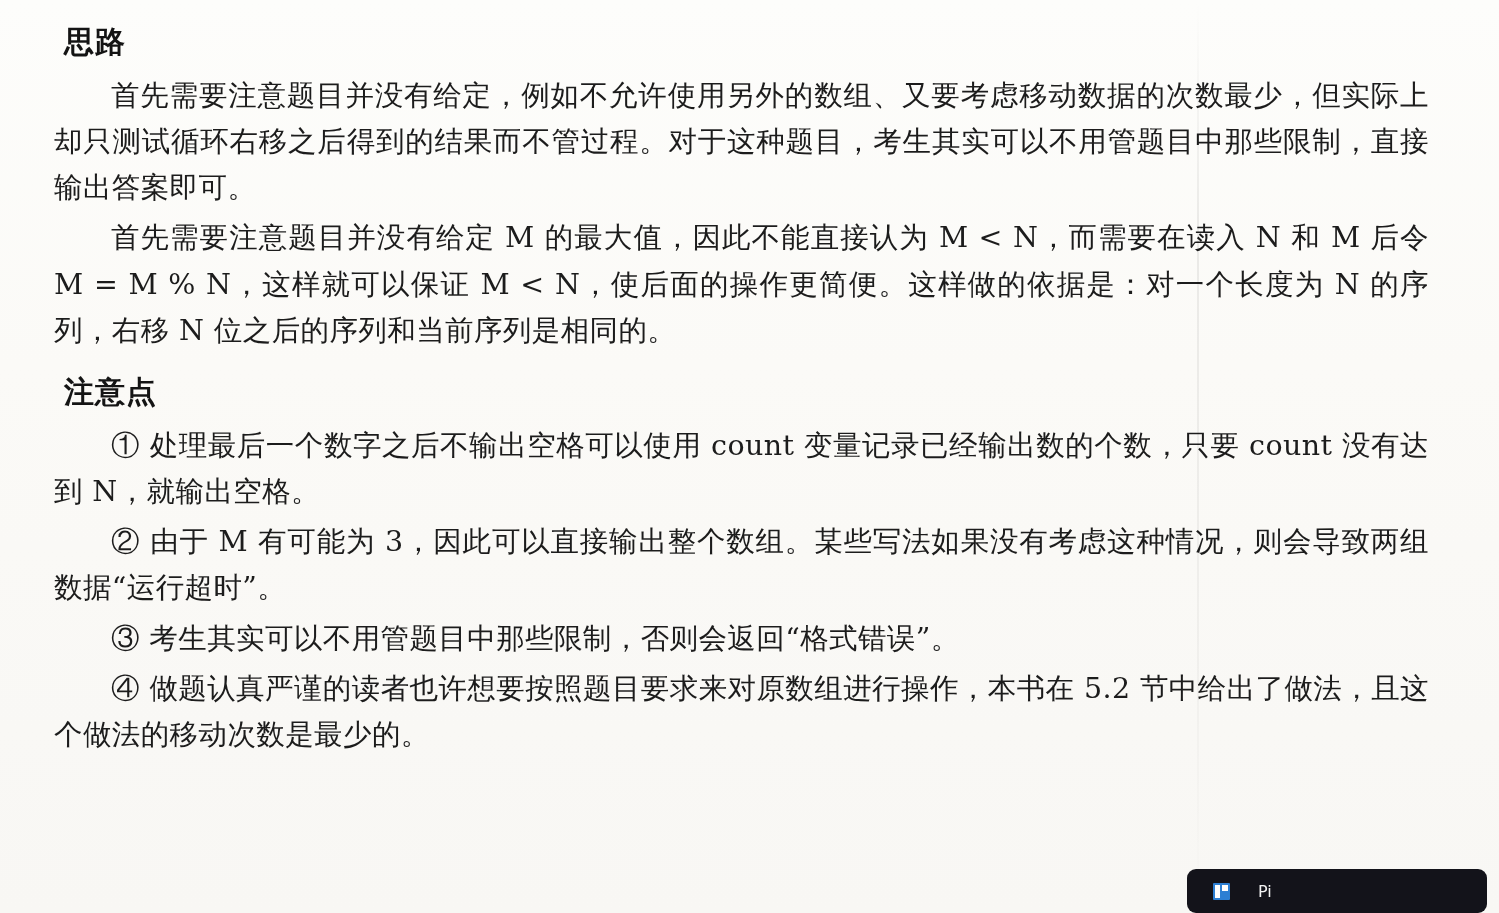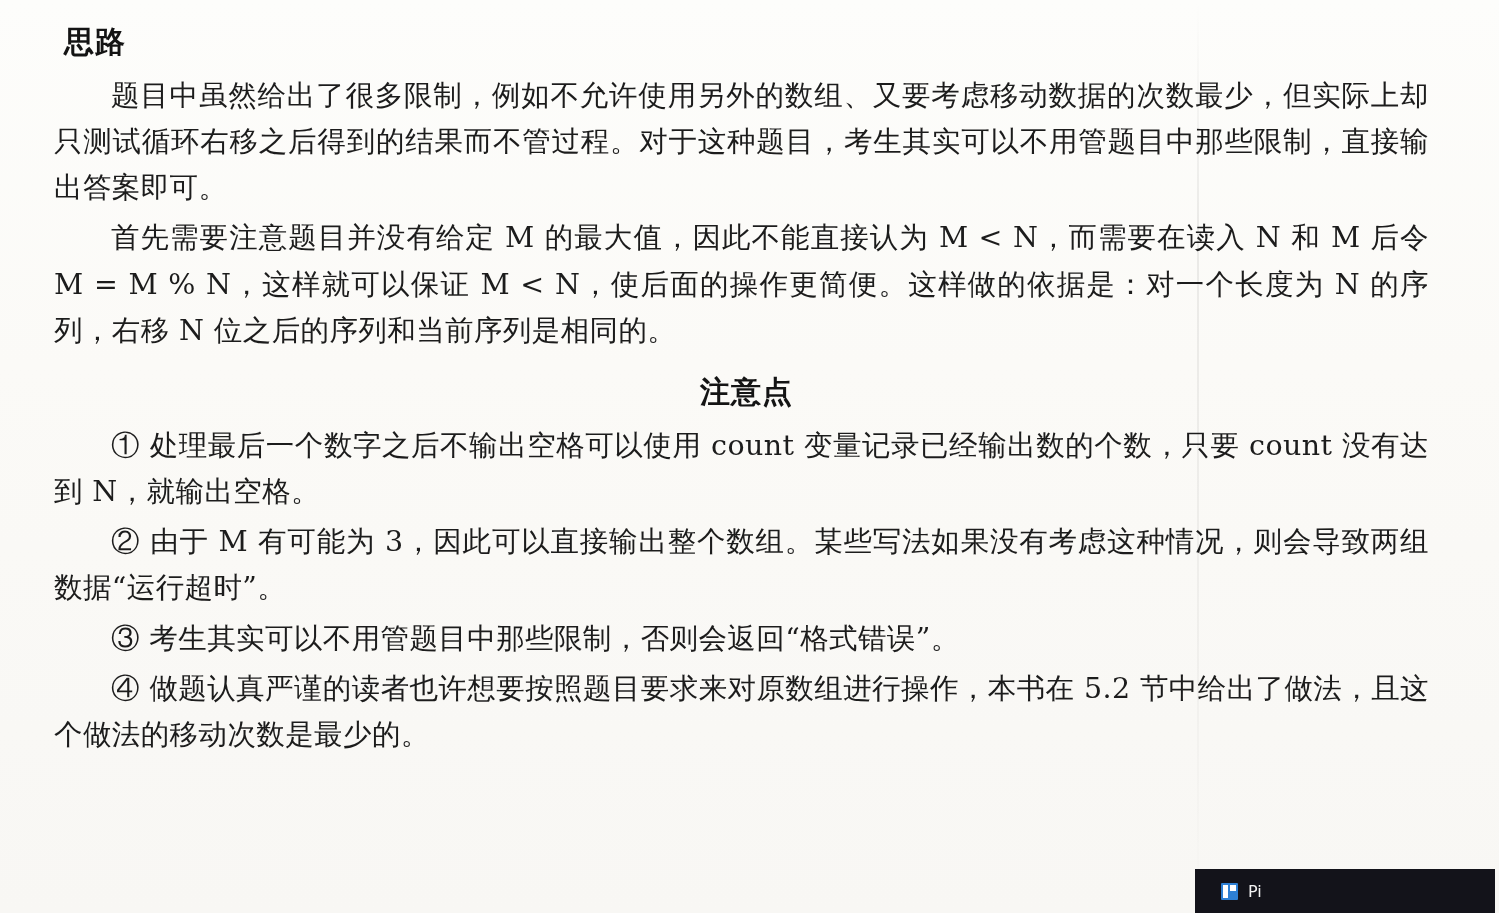--- a/index.html
+++ b/index.html
@@ -42,45 +42,45 @@
   h2.section-heading {
     font-family: "DejaVu Sans", "Liberation Sans", sans-serif;
     font-weight: bold;
     font-size: 30px;
     letter-spacing: 1px;
     margin: 0 0 10px 10px;
     color: #141414;
   }
   h2.section-heading.second {
     margin-top: 18px;
-    text-align: center;
   }
   p.para {
     font-size: 28.5px;
     line-height: 1.62;
     margin: 0 0 4px 0;
     text-indent: 2em;
     text-align: justify;
     text-justify: inter-ideograph;
     color: #1c1c1c;
     letter-spacing: 0.4px;
   }
   
   .taskbar-chip {
     position: absolute;
-    right: 4px;
+    right: 12px;
     bottom: 0;
     width: 300px;
     height: 44px;
     background: #13131a;
     display: flex;
     align-items: center;
-    gap: 10px;
+    gap: 28px;
     padding-left: 26px;
     box-sizing: border-box;
+    border-radius: 9px;
   }
   .chip-icon {
     width: 17px;
     height: 17px;
     background: #2d7fd3;
     position: relative;
     flex: none;
     border-radius: 1px;
   }
   .chip-icon::before {
@@ -110,21 +110,21 @@
   }
 </style>
 </head>
 <body>
 
 <div class="page">
   <div class="content">
 
     <h2 class="section-heading">思路</h2>
 
-    <p class="para">题目中虽然给出了很多限制，例如不允许使用另外的数组、又要考虑移动数据的次数最少，但实际上却只测试循环右移之后得到的结果而不管过程。对于这种题目，考生其实可以不用管题目中那些限制，直接输出答案即可。</p>
+    <p class="para">首先需要注意题目并没有给定，例如不允许使用另外的数组、又要考虑移动数据的次数最少，但实际上却只测试循环右移之后得到的结果而不管过程。对于这种题目，考生其实可以不用管题目中那些限制，直接输出答案即可。</p>
     <p class="para">首先需要注意题目并没有给定 M 的最大值，因此不能直接认为 M &lt; N，而需要在读入 N 和 M 后令 M = M % N，这样就可以保证 M &lt; N，使后面的操作更简便。这样做的依据是：对一个长度为 N 的序列，右移 N 位之后的序列和当前序列是相同的。</p>
 
     <h2 class="section-heading second">注意点</h2>
 
     <p class="para">① 处理最后一个数字之后不输出空格可以使用 count 变量记录已经输出数的个数，只要 count 没有达到 N，就输出空格。</p>
     <p class="para">② 由于 M 有可能为 3，因此可以直接输出整个数组。某些写法如果没有考虑这种情况，则会导致两组数据“运行超时”。</p>
     <p class="para">③ 考生其实可以不用管题目中那些限制，否则会返回“格式错误”。</p>
     <p class="para">④ 做题认真严谨的读者也许想要按照题目要求来对原数组进行操作，本书在 5.2 节中给出了做法，且这个做法的移动次数是最少的。</p>
 
   </div>

